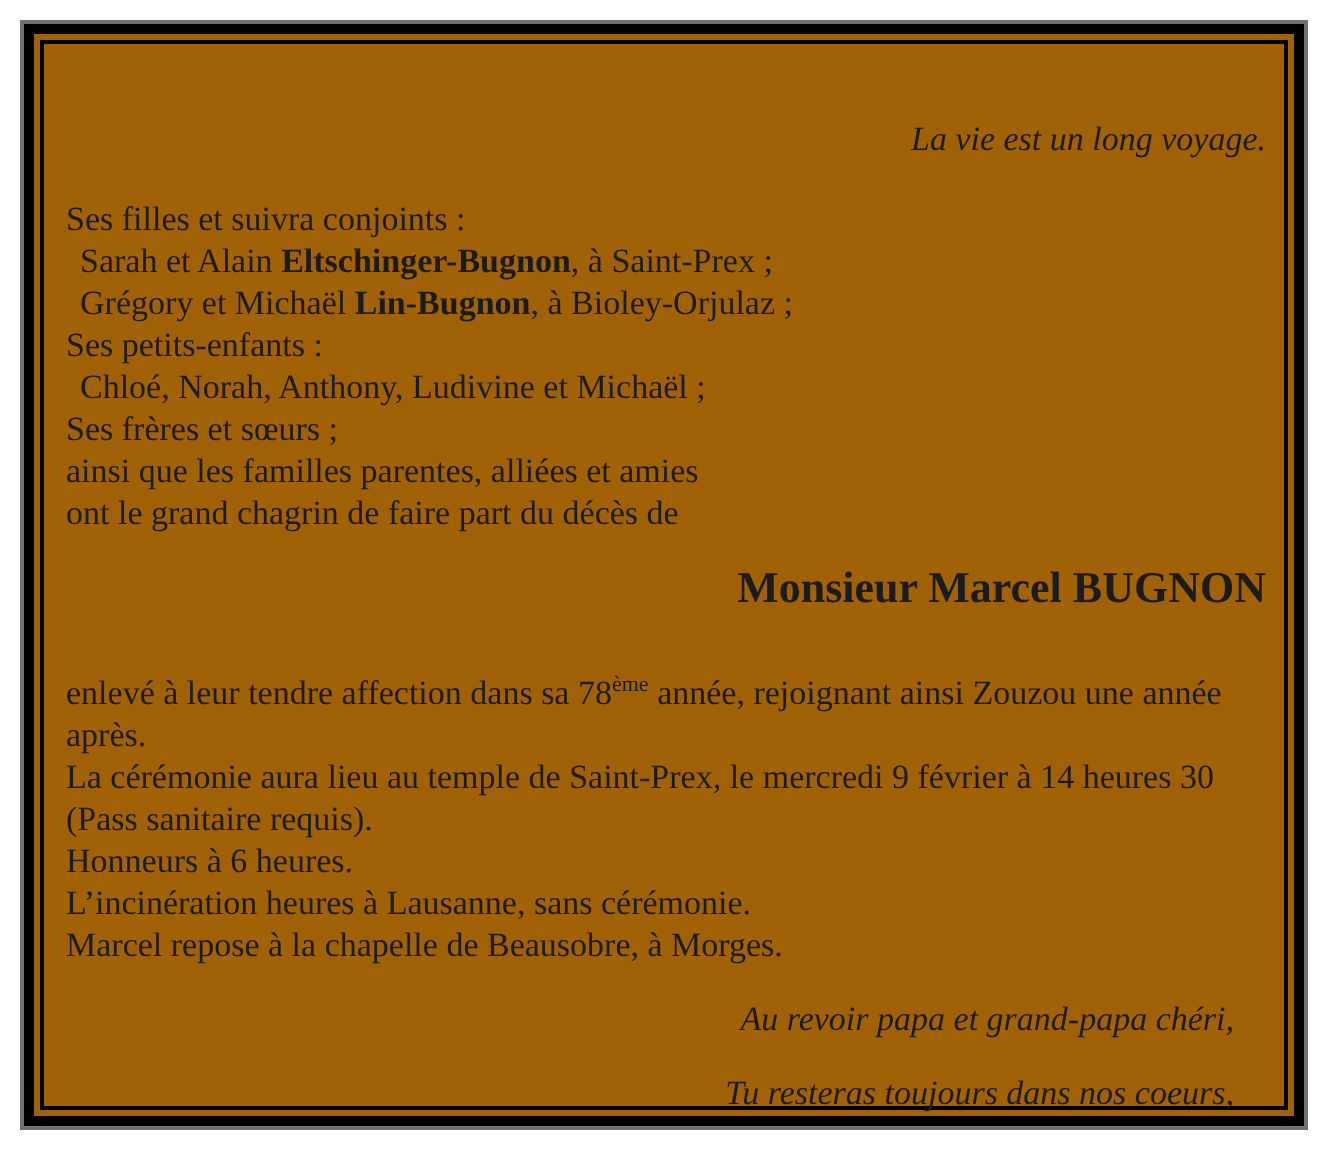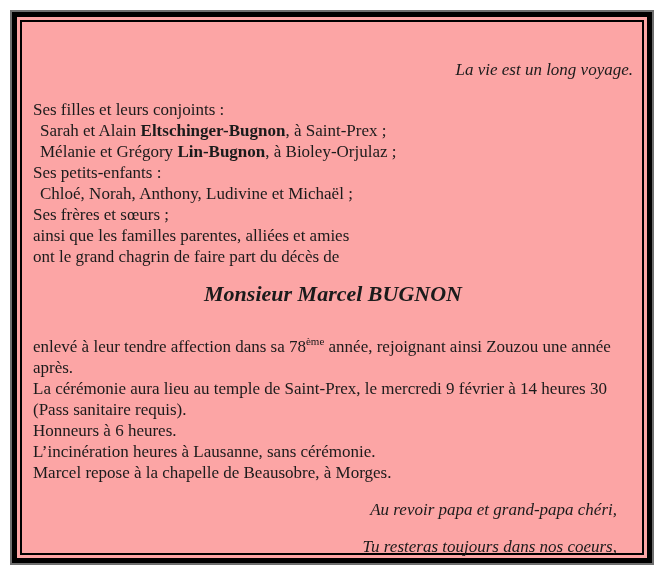--- a/index.html
+++ b/index.html
@@ -16,21 +16,21 @@
     color: #1b1b1b;
   }
   .frame-outer {
     position: absolute;
     left: 12px;
     top: 12px;
     right: 17px;
     bottom: 14px;
     border: 5px solid #000000;
     box-shadow: 0 0 0 2px #6f6f6f;
-    background: #fca5a5;
+    background: #a16207;
   }
   .frame-inner {
     position: absolute;
     left: 3px;
     top: 3px;
     right: 3px;
     bottom: 3px;
     border: 2px solid #000000;
   }
   .content {
@@ -49,26 +49,25 @@
     margin: 0 0 19px 0;
   }
   .family p,
   .details p {
     margin: 0;
   }
   .indent {
     padding-left: 7px;
   }
   .title {
-    text-align: center;
+    text-align: right;
     font-weight: bold;
     font-size: 22px;
     line-height: 24px;
     margin: 15px 0 0 0;
-    font-style: italic;
   }
   .details {
     margin-top: 30px;
   }
   sup {
     font-size: 11px;
     line-height: 0;
     vertical-align: super;
     text-align: right;
   }
@@ -84,23 +83,23 @@
 </head>
 <body>
 
 <div class="frame-outer">
   <div class="frame-inner">
     <div class="content">
 
       <p class="epigraph">La vie est un long voyage.</p>
 
       <div class="family">
-        <p>Ses filles et leurs conjoints :</p>
+        <p>Ses filles et suivra conjoints :</p>
         <p class="indent"><span>Sarah et Alain </span><strong>Eltschinger-Bugnon</strong><span>, à Saint-Prex ;</span></p>
-        <p class="indent"><span>Mélanie et Grégory </span><strong>Lin-Bugnon</strong><span>, à Bioley-Orjulaz ;</span></p>
+        <p class="indent"><span>Grégory et Michaël </span><strong>Lin-Bugnon</strong><span>, à Bioley-Orjulaz ;</span></p>
         <p>Ses petits-enfants :</p>
         <p class="indent">Chloé, Norah, Anthony, Ludivine et Michaël ;</p>
         <p>Ses frères et sœurs ;</p>
         <p>ainsi que les familles parentes, alliées et amies</p>
         <p>ont le grand chagrin de faire part du décès de</p>
       </div>
 
       <p class="title">Monsieur Marcel BUGNON</p>
 
       <div class="details">

